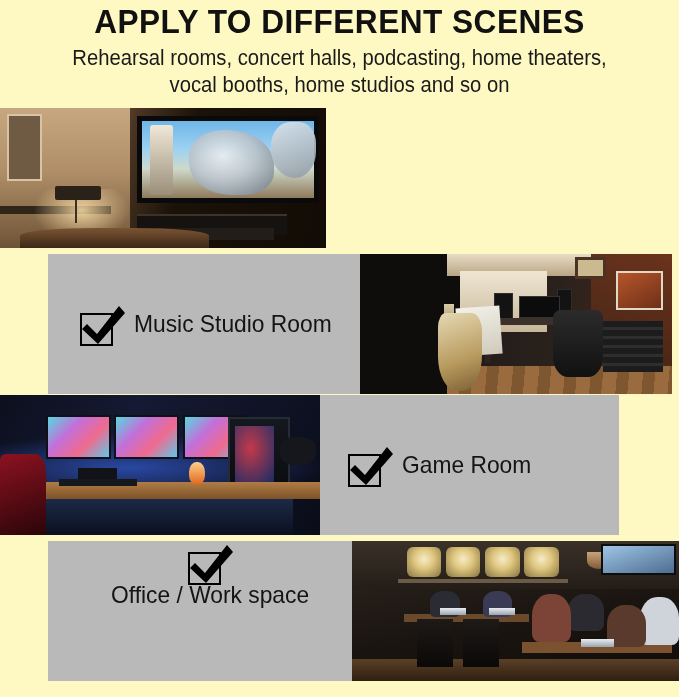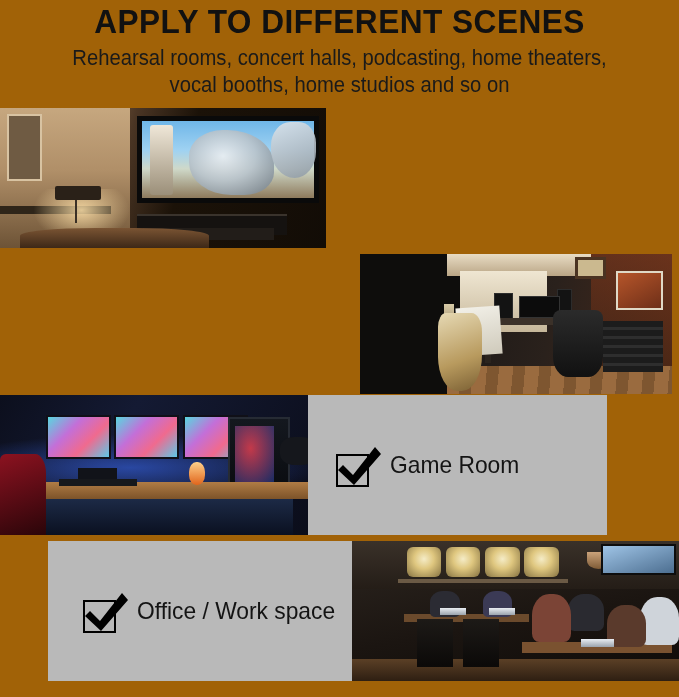--- a/index.html
+++ b/index.html
@@ -2,21 +2,21 @@
 <html><head>
 <meta charset="utf-8">
 <style>
   * { box-sizing: border-box; margin: 0; padding: 0; }
   html, body {
     width: 679px; height: 697px;
     background: #ffffff;
     font-family: "Liberation Sans", sans-serif;
     overflow: hidden;
   }
-  .page { position: relative; width: 679px; height: 697px; background:#a16207; }
+  .page { position: relative; width: 679px; height: 697px; background:#fef9c3; }
 
   
   .header { padding-top: 2px; text-align: center; }
   .title {
     font-family: "Liberation Sans Narrow", "Liberation Sans", sans-serif;
     font-weight: 700;
     font-size: 34px;
     letter-spacing: 0.5px;
     line-height: 38px;
     color: #111111;
@@ -48,22 +48,22 @@
     display: flex; align-items: center;
   }
   .photo { position: absolute; top:0; height: 140px; overflow: hidden; }
 
   
   .row-1 .photo { left: 0px;   width: 326px; }
   .row-1 .panel { left: 326px; width: 299px; padding-left: 28px; }
   .row-2 .panel { left: 48px;  width: 312px; padding-left: 32px; }
   .row-2 .photo { left: 360px; width: 312px; }
   .row-3 .photo { left: 0px;   width: 326px; }
-  .row-3 .panel { left: 308px; width: 299px; padding-left: 28px; }
-  .row-4 .panel { left: 48px;  width: 304px; padding-left: 35px; }
+  .row-3 .panel { left: 320px; width: 299px; padding-left: 28px; }
+  .row-4 .panel { left: 48px;  width: 304px; padding-left: 16px; flex-direction: column; }
   .row-4 .photo { left: 352px; width: 327px; }
 
   
   .check-wrap { position: relative; width: 40px; height: 44px; flex: 0 0 40px; }
   .check-box {
     position: absolute; left: 0; top: 11px;
     width: 33px; height: 33px;
     border: 2.5px solid #000;
     background: transparent;
   }
@@ -235,20 +235,29 @@
             <div class="lamp-shade"></div>
             <div class="lamp-stem"></div>
           <div class="console"></div>
             <div class="console2"></div>
           <div class="table"></div>
         </div>
       </div>
     </div>
 
     <div class="row row-2">
+      <div class="panel">
+        <div class="check-wrap">
+          <div class="check-box"></div>
+          <svg class="check-mark" viewBox="0 0 48 48">
+            <path d="M8 24 L18 34 L40 6 L46 13 L19 44 L3 29 Z" fill="#000"></path>
+          </svg>
+        </div>
+        <div class="row-label">Music Studio Room</div>
+      </div>
       <div class="photo">
         <div class="scene s2">
           <div class="backwall"></div>
           <div class="orange"></div>
           <div class="ceil"></div>
             <div class="panel-w"></div>
           <div class="frame"></div>
             <div class="poster"></div>
           <div class="spk1"></div>
             <div class="spk2"></div>

